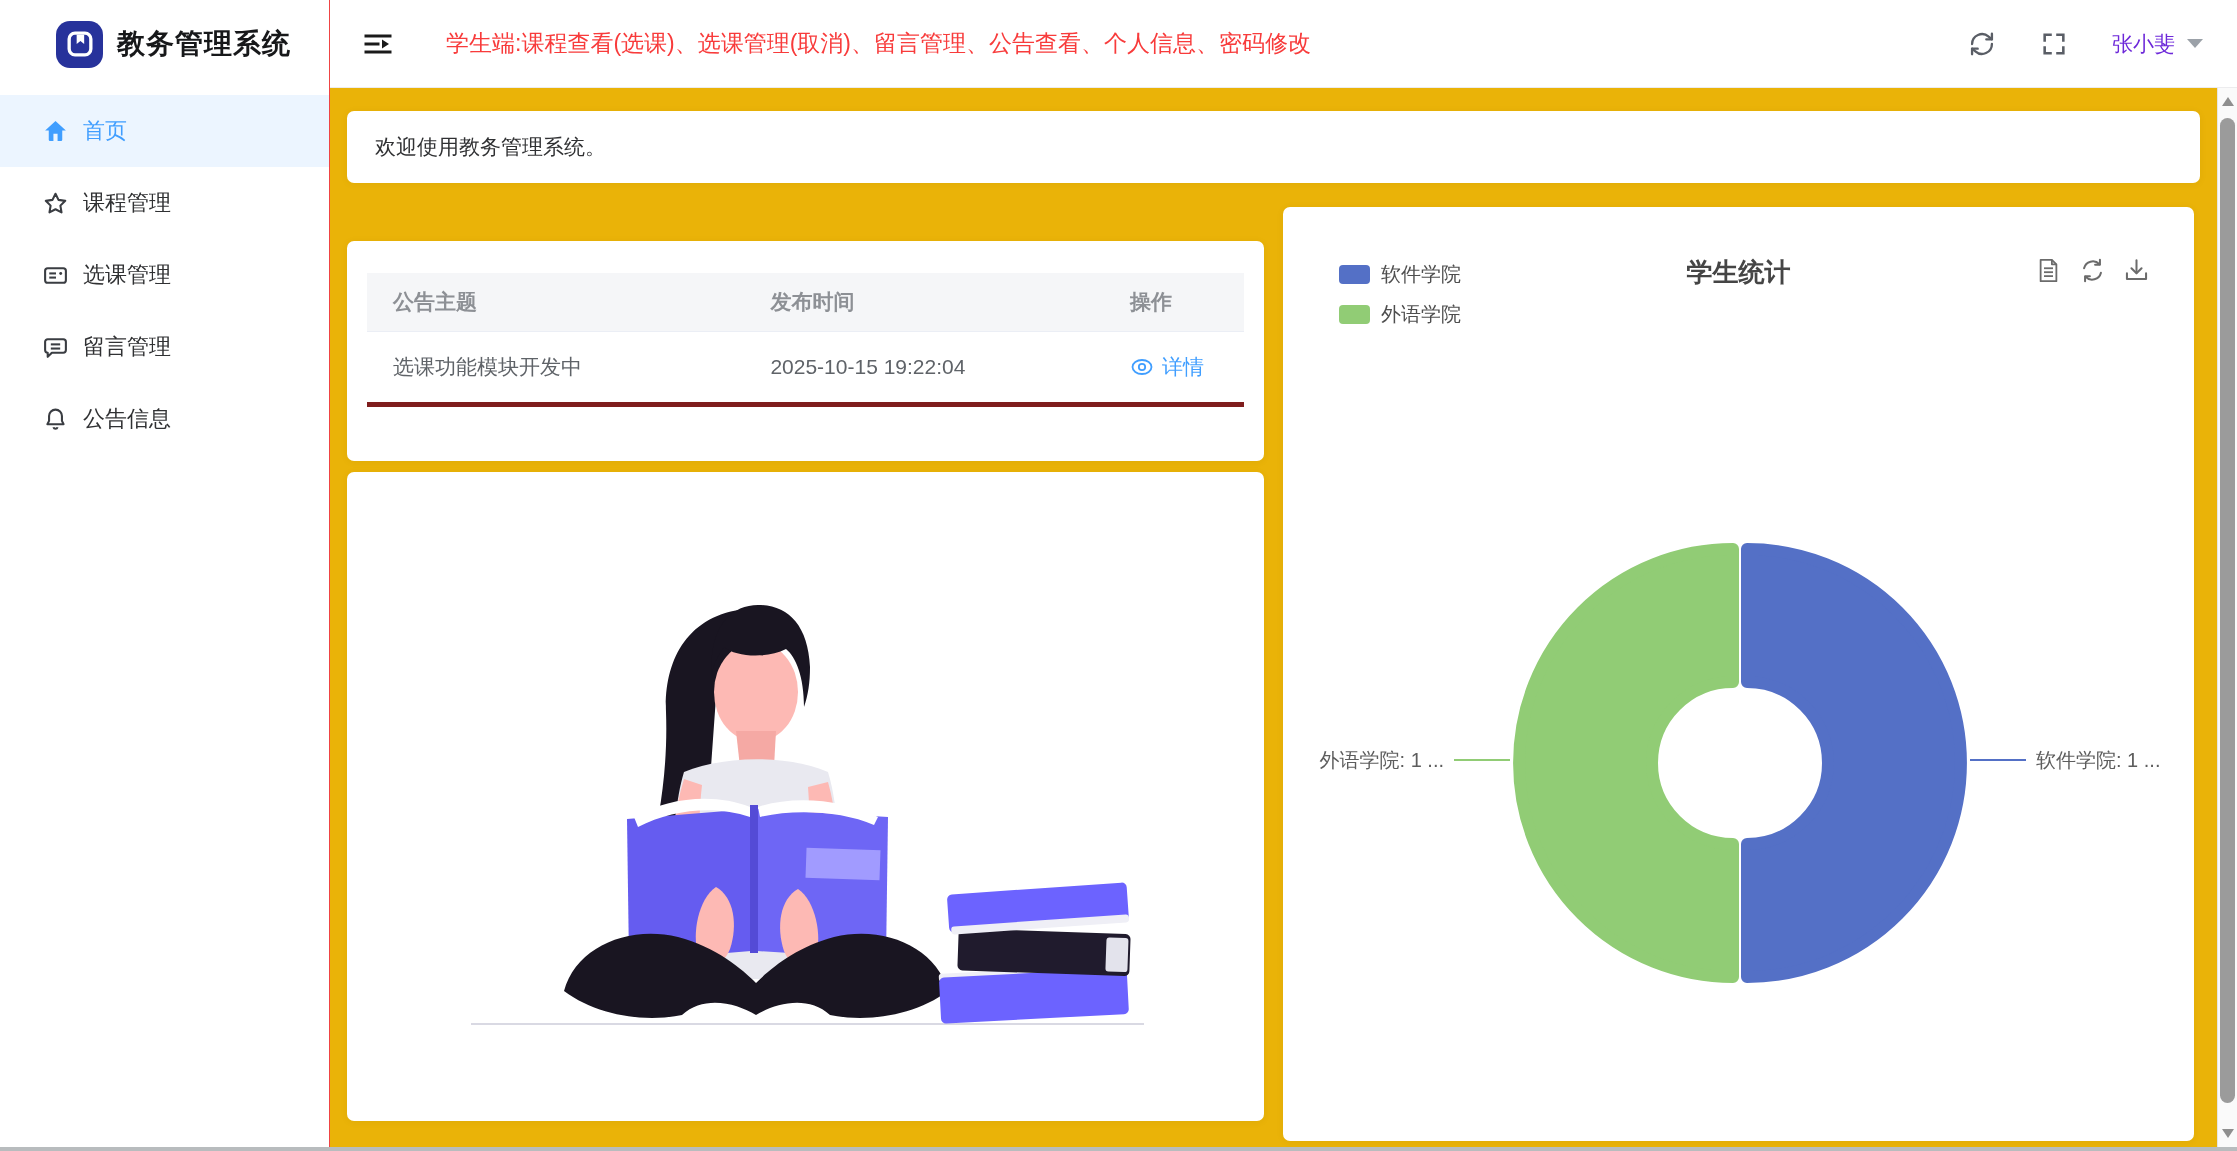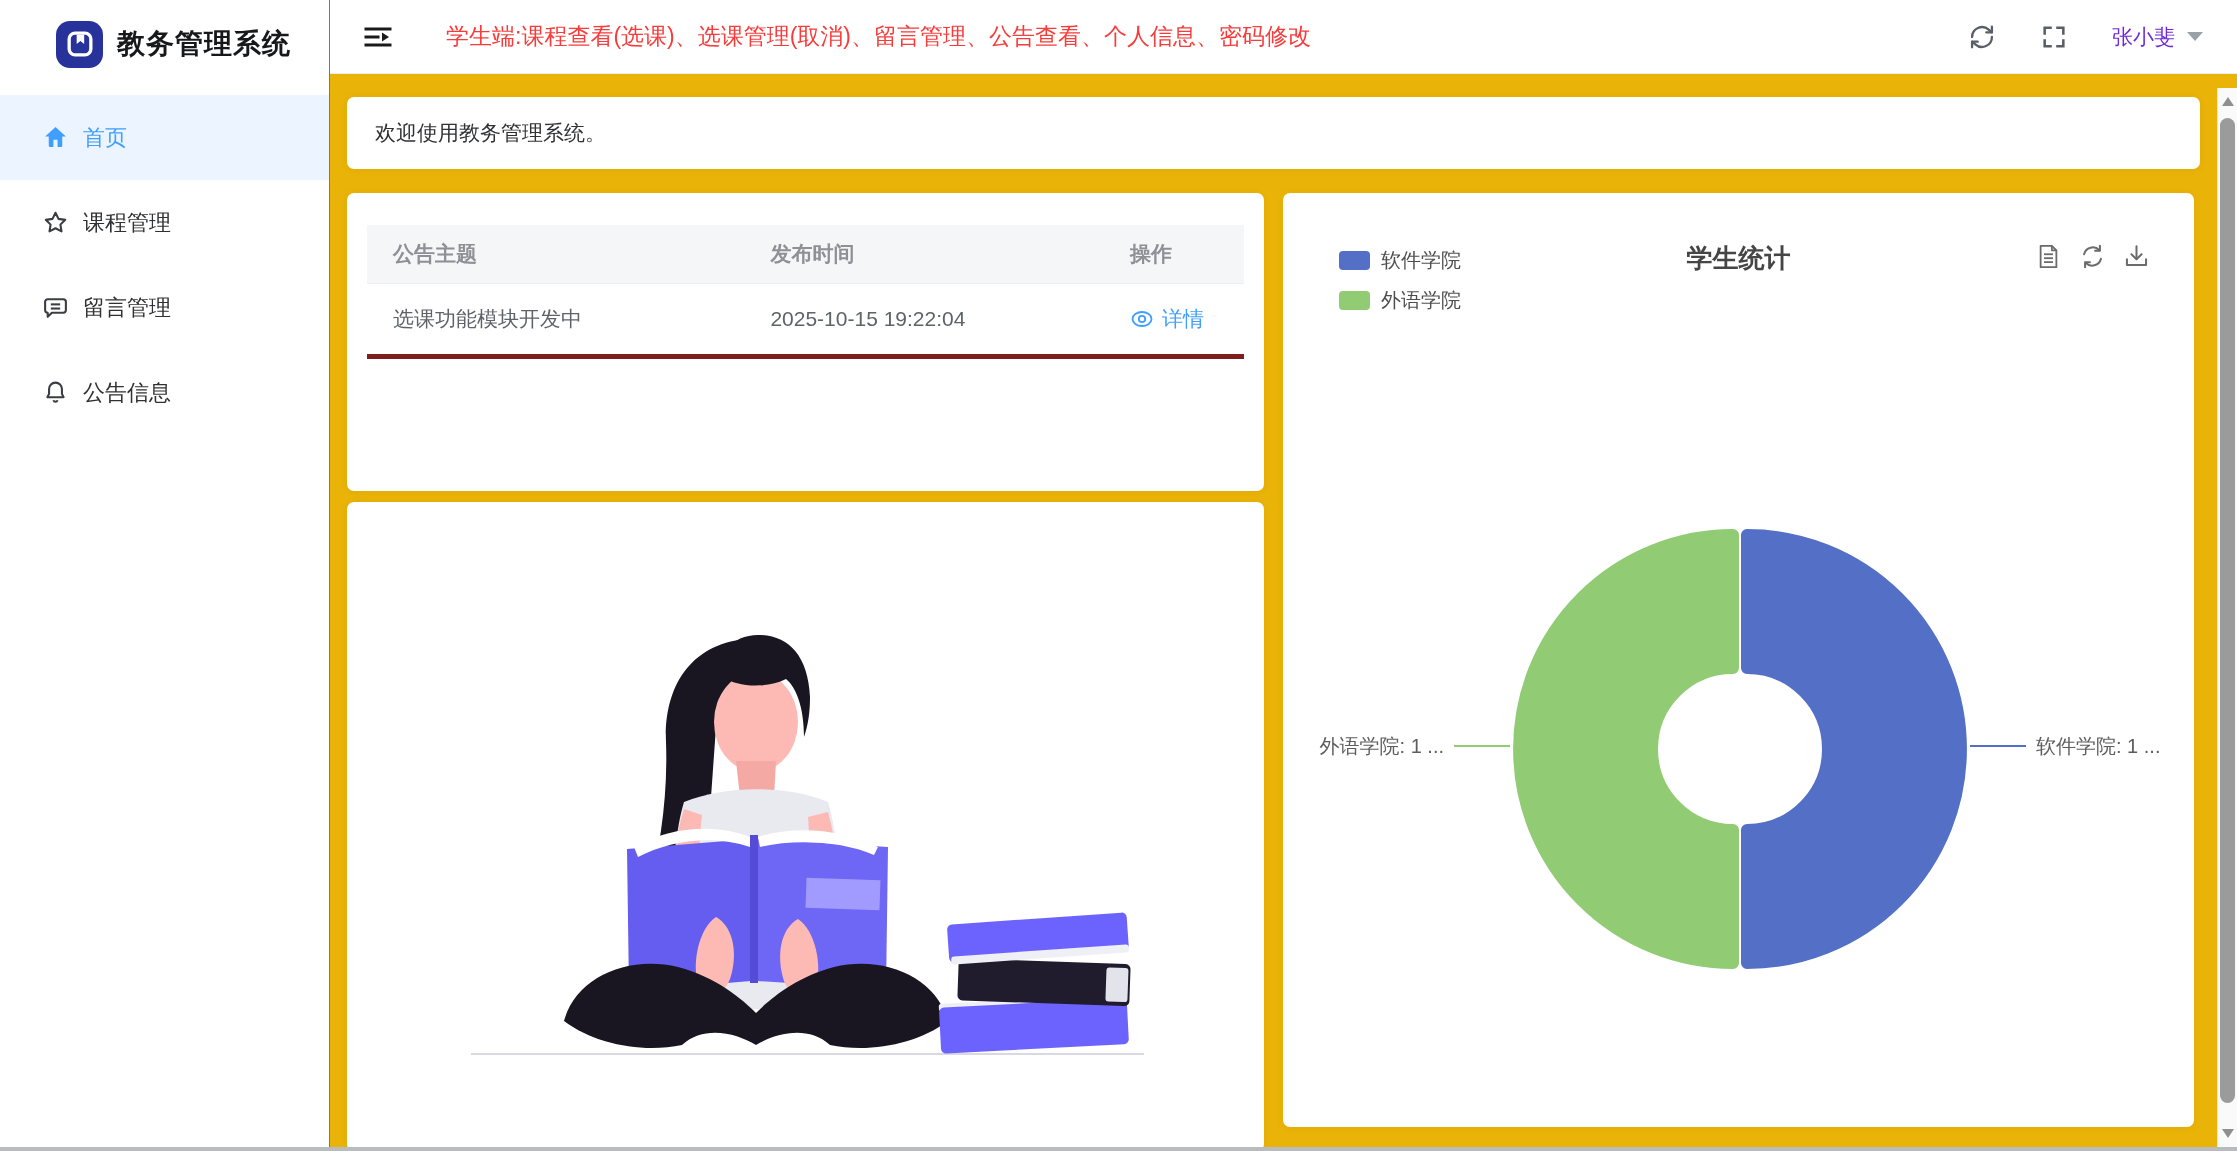--- a/index.html
+++ b/index.html
@@ -6,21 +6,21 @@
   html,body { width:2237px; height:1151px; overflow:hidden;
     font-family:"Liberation Sans","DejaVu Sans",sans-serif; background:#eaeaec; }
   .app { display:flex; width:2237px; height:1151px; position:relative; }
 
   
   .sidebar { width:330px; height:100%; background:#ffffff; border-right:1px solid #ef4444; flex:0 0 330px; }
   .logo-row { height:88px; display:flex; align-items:center; padding-left:56px; }
   .logo-badge { width:47px; height:47px; border-radius:14px; background:#27329b; display:flex; align-items:center; justify-content:center; }
   .logo-title { font-size:28px; font-weight:700; color:#17181a; margin-left:14px; letter-spacing:1px; }
   .menu { padding-top:7px; }
-  .menu-item { height:85px; display:flex; align-items:center; padding-left:42px; cursor:pointer; color:#303133; font-size:22px; }
+  .menu-item { height:72px; display:flex; align-items:center; padding-left:42px; cursor:pointer; color:#303133; font-size:22px; }
   .menu-item .mi-icon { width:27px; height:27px; margin-right:14px; display:flex; align-items:center; }
   .menu-item.active { background:#ecf5ff; color:#409eff; }
 
   
   .main { flex:1; display:flex; flex-direction:column; min-width:0; }
   .header { height:88px; background:#ffffff; border-bottom:1px solid #ececee; display:flex; align-items:center; padding:0 34px; }
   .fold-btn { width:30px; height:26px; cursor:pointer; display:flex; align-items:center; }
   .header-note { margin-left:52px; font-size:23px; color:#f83b3b; white-space:nowrap; }
   .header-right { margin-left:auto; display:flex; align-items:center; }
   .hicon { width:28px; height:28px; margin-left:44px; cursor:pointer; display:flex; align-items:center; }
@@ -30,21 +30,21 @@
 
   .content { flex:1; background:#eab308; padding:23px 37px 0 17px; }
   .card { background:#ffffff; border-radius:7px; box-shadow:0 1px 8px rgba(0,0,0,0.05); }
 
   .welcome-card { height:72px; line-height:72px; padding-left:28px; font-size:21px; color:#303133; margin-bottom:24px; }
 
   .columns { display:flex; gap:19px; }
   .col-left { width:917px; flex:0 0 917px; }
 
   
-  .table-card { height:298px; padding:32px 20px 0 20px; }
+  .table-card { height:220px; padding:32px 20px 0 20px;margin-top:34px; }
   table.ann { width:100%; border-collapse:collapse; table-layout:fixed; }
   table.ann th { height:58px; background:#f5f6f8; text-align:left; font-size:21px; color:#8d9095; font-weight:700; border-bottom:1px solid #ebeef5; }
   table.ann td { height:73px; font-size:21px; color:#5f6368; }
   table.ann tr.row-1 td { border-bottom:5px solid #7f1d1d; }
   table.ann tr.row-2 td { background:#fafafa; }
   .c1 { width:46%; padding-left:26px; }
   .c2 { width:41%; }
   .c3 { width:13%; }
   .detail-link { display:inline-flex; align-items:center; color:#409eff; cursor:pointer; font-size:21px; }
   .detail-link svg { margin-right:8px; }
@@ -97,20 +97,31 @@
         </span>
         <span>首页</span>
       </div>
       <div class="menu-item">
         <span class="mi-icon">
           <svg width="27" height="27" viewBox="0 0 26 26" fill="none" stroke="#3a3d42" stroke-width="2" stroke-linejoin="round">
               <path d="M13 3.6 l2.9 5.9 6.5 .95 -4.7 4.6 1.1 6.5 L13 18.5 l-5.8 3.05 1.1 -6.5 -4.7 -4.6 6.5 -.95 Z"></path>
             </svg>
         </span>
         <span>课程管理</span>
+      </div>
+      <div class="menu-item">
+        <span class="mi-icon">
+          <svg width="27" height="27" viewBox="0 0 26 26" fill="none" stroke="#3a3d42" stroke-width="2">
+              <rect x="3" y="6" width="20" height="14" rx="2.5"></rect>
+              <line x1="7" y1="11" x2="13.5" y2="11"></line>
+              <line x1="7" y1="15" x2="13.5" y2="15"></line>
+              <circle cx="18" cy="11" r="1.4" fill="#3a3d42" stroke="none"></circle>
+            </svg>
+        </span>
+        <span>选课管理</span>
       </div>
       <div class="menu-item">
         <span class="mi-icon">
           <svg width="27" height="27" viewBox="0 0 26 26" fill="none" stroke="#3a3d42" stroke-width="2" stroke-linejoin="round">
               <path d="M5.5 5 h15 a2.5 2.5 0 0 1 2.5 2.5 v8 a2.5 2.5 0 0 1 -2.5 2.5 H9.5 L5.5 22 v-4 a2.5 2.5 0 0 1 -2.5 -2.5 v-8 A2.5 2.5 0 0 1 5.5 5 Z"></path>
               <line x1="8.5" y1="10" x2="17.5" y2="10"></line>
               <line x1="8.5" y1="14" x2="17.5" y2="14"></line>
             </svg>
         </span>
         <span>留言管理</span>

